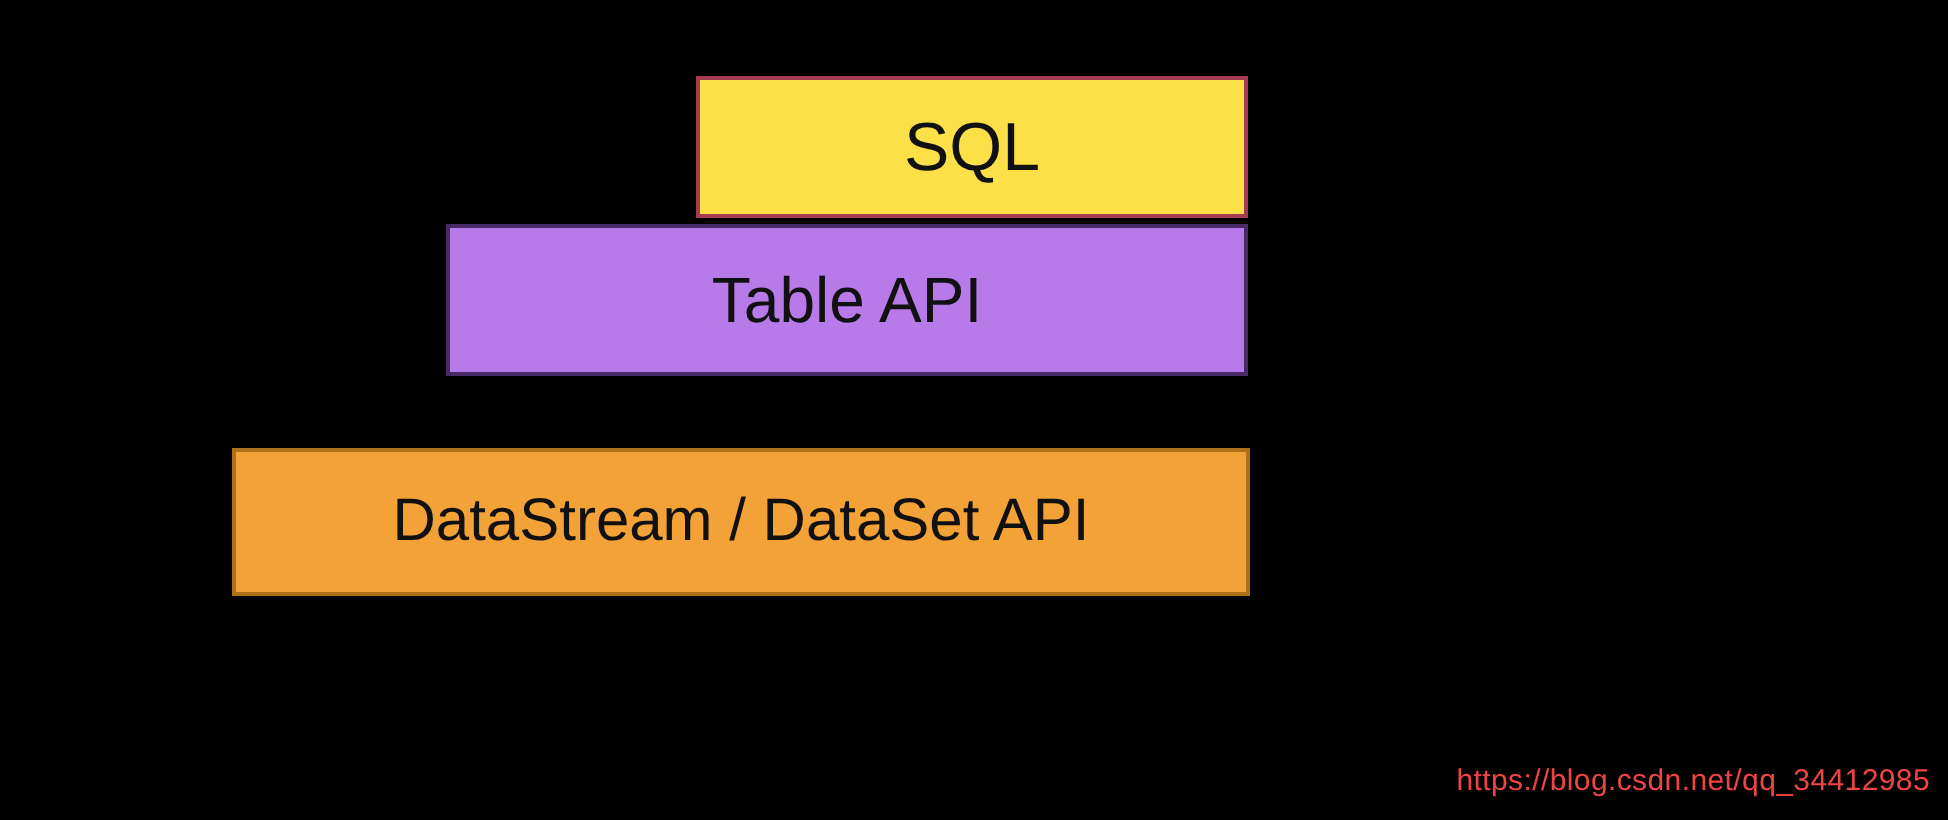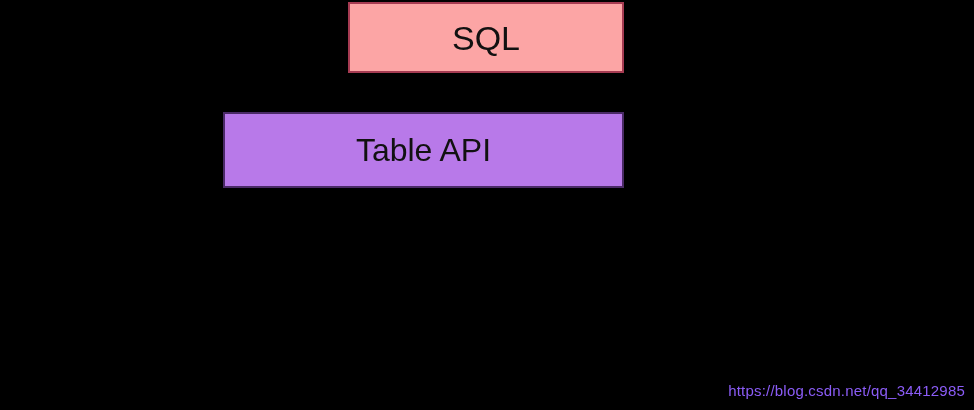--- a/index.html
+++ b/index.html
@@ -47,25 +47,28 @@
     font-size: 15px;
     letter-spacing: 0.2px;
     white-space: nowrap;
   }
 </style>
 </head>
 <body>
 
 <div class="canvas" style="background: rgb(0, 0, 0);">
 
-  <div class="layer layer-0" style="background: #fca5a5; border-color: rgb(166, 59, 82);">
+  <div class="layer layer-0" style="background: #fde047; border-color: rgb(166, 59, 82); margin-top: 36px;">
     <span class="layer-label">SQL</span>
   </div>
 
   <div class="layer layer-1" style="background: rgb(184, 121, 233); border-color: rgb(74, 42, 102);">
     <span class="layer-label">Table API</span>
   </div>
 
+  <div class="layer layer-2" style="background: rgb(242, 162, 55); border-color: rgb(176, 111, 26);">
+    <span class="layer-label">DataStream / DataSet API</span>
+  </div>
 
 
-  <div class="watermark" style="color: #8b5cf6;">https://blog.csdn.net/qq_34412985</div>
+  <div class="watermark" style="color: #ef4444;">https://blog.csdn.net/qq_34412985</div>
 
 </div>
 
 </body></html>

